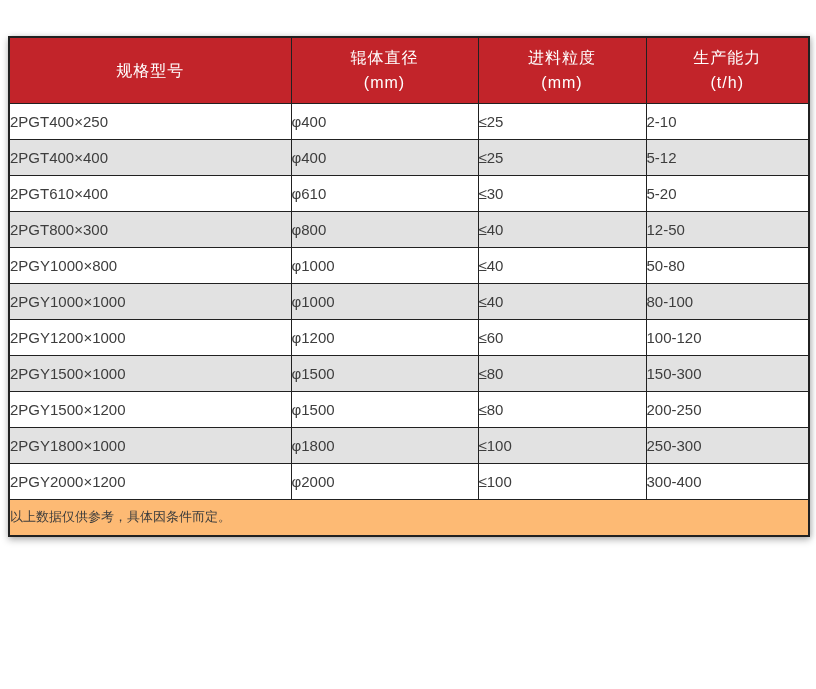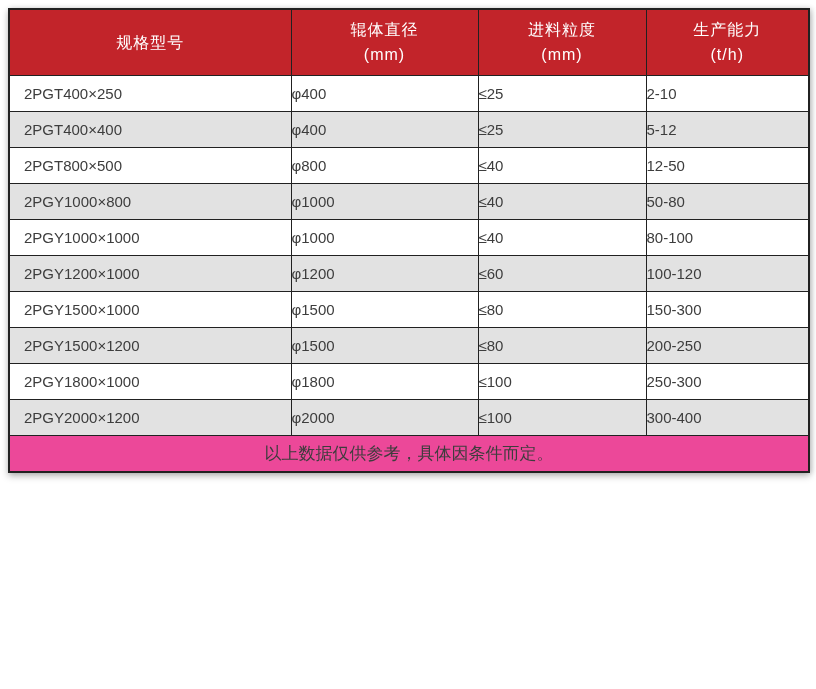--- a/index.html
+++ b/index.html
@@ -19,20 +19,21 @@
     overflow:hidden;
   }
   .page{padding:8px;}
   table.spec-table{
     width:800px;
     border-collapse:collapse;
     table-layout:fixed;
     border:2px solid var(--border);
     box-shadow:0 3px 7px rgba(0,0,0,0.28), 2px 0 5px rgba(0,0,0,0.12);
     background:#fff;
+    margin-top:28px;
   }
   .spec-table th,
   .spec-table td{
     border:1px solid var(--border);
     padding:0;
   }
   .spec-table thead th{
     background:var(--header-bg);
     color:var(--header-text);
     height:66px;
@@ -49,29 +50,27 @@
     color:var(--body-text);
     text-align:left;
     vertical-align:middle;
     background:var(--row-bg);
   }
   .spec-table tbody tr:nth-child(even) td{
     background:var(--stripe-bg);
   }
   .spec-table tbody td.c-model{
     text-align:left;
-    padding-left:14px;
   }
   .spec-table tfoot td{
     height:37px;
-    font-size:17px;
+    font-size:13px;
     color:var(--body-text);
-    text-align:center;
     vertical-align:middle;
-    background:#ec4899;
+    background:#fdba74;
   }
 </style>
 </head>
 <body>
 
 <div class="page">
   <table class="spec-table">
     <colgroup>
       <col style="width:282px">
       <col style="width:187px">
@@ -106,24 +105,30 @@
     <td>2-10</td>
   </tr>
 
   <tr>
     <td class="c-model">2PGT400×400</td>
     <td>φ400</td>
     <td>≤25</td>
     <td>5-12</td>
   </tr>
 
+  <tr>
+    <td class="c-model">2PGT610×400</td>
+    <td>φ610</td>
+    <td>≤30</td>
+    <td>5-20</td>
+  </tr>
 
 
   <tr>
-    <td class="c-model">2PGT800×500</td>
+    <td class="c-model">2PGT800×300</td>
     <td>φ800</td>
     <td>≤40</td>
     <td>12-50</td>
   </tr>
 
 
 
   <tr>
     <td class="c-model">2PGY1000×800</td>
     <td>φ1000</td>

